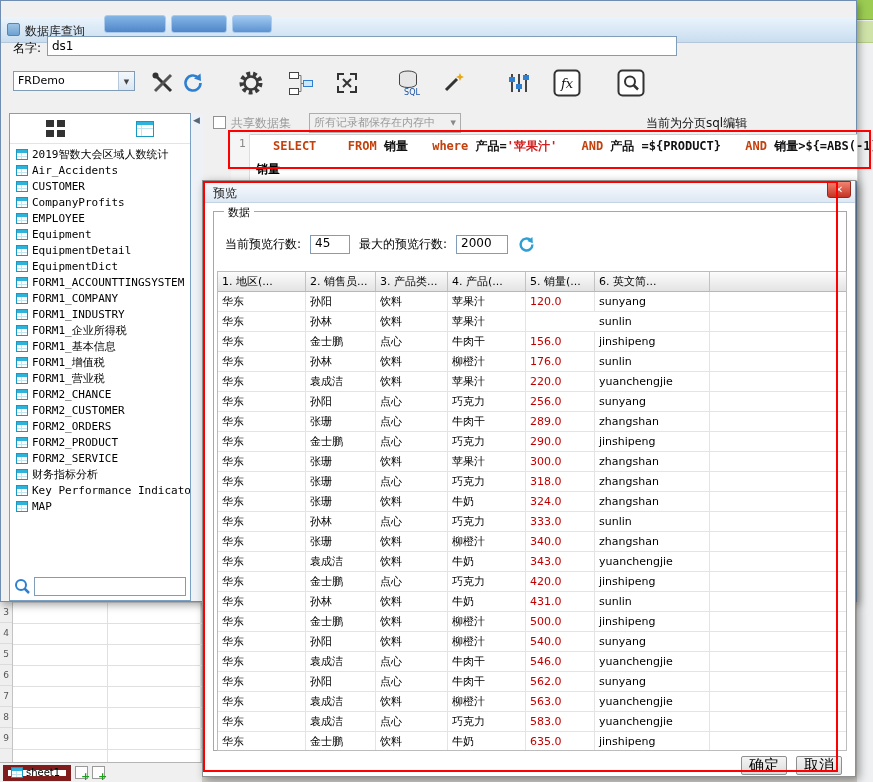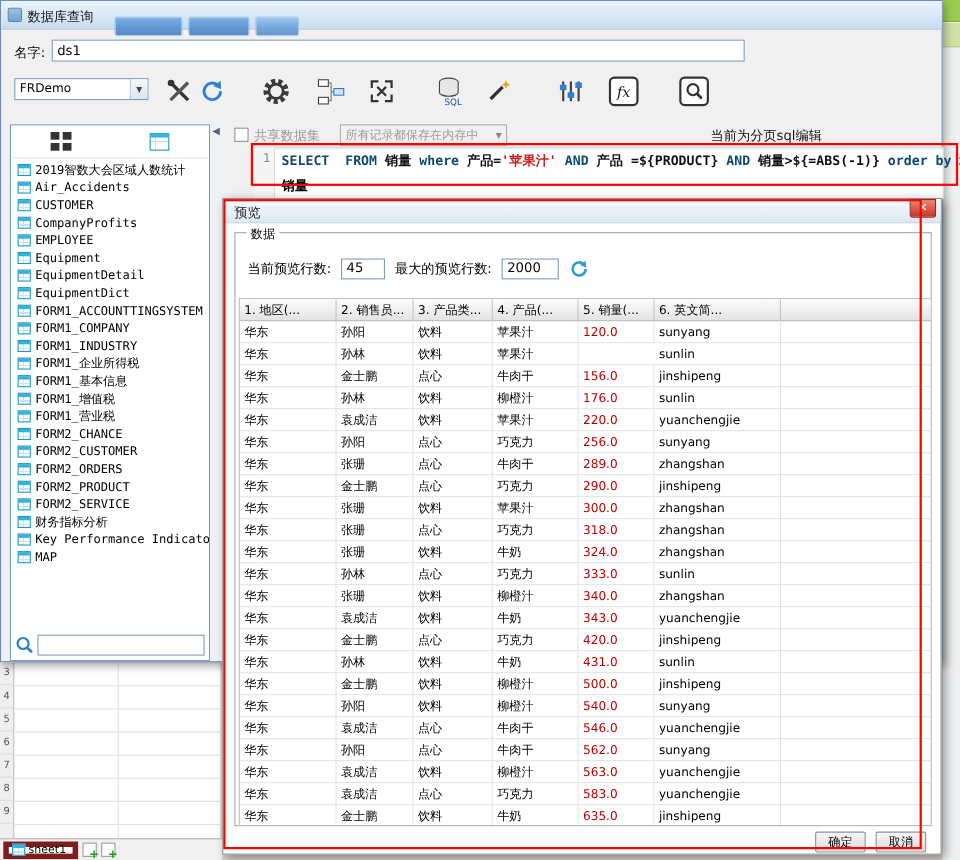--- a/index.html
+++ b/index.html
@@ -16,21 +16,21 @@
   .rownum { height:21px; line-height:21px; font-size:9px; color:#555; text-align:center; border-bottom:1px solid #dcdcdc; }
   .bg-hline { left:13px; width:189px; height:1px; background:#e0e0e0; }
   .bg-vline { top:602px; width:1px; height:160px; background:#e0e0e0; }
   #bg-tabbar { left:0; top:762px; width:202px; height:20px; background:#f0f0f0; border-top:1px solid #b5b5b5; display:flex; align-items:center; gap:4px; padding-left:3px; }
   #sheet-tab { display:flex; align-items:center; gap:3px; background:#fff; border:5px solid #7f1d1d; height:16px; padding:0 6px 0 3px; font-size:10px; }
   .mini-ico { width:13px; height:13px; border:1px solid #9a9a9a; background:#fdfdfd; position:relative; }
   .mini-ico::after { content:"+"; position:absolute; right:-3px; bottom:-5px; color:#1d9e1d; font-size:11px; font-weight:bold; }
 
   
   #main-dialog { left:0; top:0; width:857px; height:602px; background:#f0f0f0; border:1px solid #6f8db0; box-shadow:2px 3px 8px rgba(0,0,0,.35); }
-  #titlebar { left:0; top:0; width:855px; height:26px; background:linear-gradient(#eaf4fc,#c9ddf0); border-bottom:1px solid #b3c6da;padding-left:44px; }
+  #titlebar { left:0; top:16px; width:855px; height:26px; background:linear-gradient(#eaf4fc,#c9ddf0); border-bottom:1px solid #b3c6da;padding-left:44px; }
   #title-text { left:24px; top:6px; font-size:12px; color:#1a1a1a; }
   #title-ico { left:6px; top:6px; width:13px; height:13px; border:1px solid #5b84ad; border-radius:2px; background:linear-gradient(#9ec4e6,#6ea2d2); }
   .aero-frag { top:14px; height:18px; border-radius:3px; background:linear-gradient(#6aa6e0,#2f6fbe); opacity:.8; border:1px solid #9cc2e8; }
 
   #name-label { left:12px; top:39px; font-size:12px; }
   #name-input { left:46px; top:35px; width:630px; height:20px; background:#fff; border:1px solid #7f9db9; font-size:12px; line-height:18px; padding-left:4px; }
 
   #ds-combo { left:12px; top:70px; width:122px; height:20px; background:#fff; border:1px solid #7f9db9; font-size:11px; line-height:18px; padding-left:4px; }
   #ds-combo .arrow { position:absolute; right:0; top:0; width:16px; height:18px; background:linear-gradient(#f4f8fc,#d9e6f2); border-left:1px solid #b8c9da; text-align:center; }
   #ds-combo .arrow::after { content:"▼"; font-size:7px; color:#444; line-height:18px; }
@@ -63,21 +63,21 @@
   #share-label { left:230px; top:114px; font-size:12px; color:#9a9a9a; }
   #storage-dd { left:308px; top:112px; width:152px; height:20px; background:#f0f0f0; border:1px solid #adadad; font-size:11px; color:#9a9a9a; line-height:18px; padding-left:4px; }
   #storage-dd::after { content:"▼"; position:absolute; right:4px; top:0; font-size:7px; color:#888; line-height:18px; }
   #mode-hint { left:645px; top:114px; font-size:12px; color:#111; }
 
   
   #sql-editor { left:230px; top:133px; width:627px; height:47px; background:#fff; border:1px solid #d0d0d0; }
   #sql-gutter { left:230px; top:133px; width:19px; height:47px; background:#f5f5f5; border-right:1px solid #ddd; font-size:11px; color:#888; text-align:right; padding:3px 3px 0 0; }
   #sql-line1 { left:255px; top:137px; font-family:"DejaVu Sans Mono","Liberation Mono",monospace; font-size:12px; font-weight:bold; white-space:pre; }
   #sql-line2 { left:255px; top:160px; font-family:"DejaVu Sans Mono","Liberation Mono",monospace; font-size:12px; font-weight:bold; }
-  .tok-k { color:#0c4a6e; }
+  .tok-k { color:#c2410c;margin-left:17px; }
   .tok-s { color:#d02020; }
   .tok-p { color:#111; }
 
   
   #preview-dialog { left:202px; top:180px; width:654px; height:597px; background:#fff; border:1px solid #8e8f8f; box-shadow:3px 3px 9px rgba(0,0,0,.4); z-index:30; }
   #pv-titlebar { left:0; top:0; width:652px; height:22px; background:linear-gradient(#f8fbfe,#dde8f4); border-bottom:1px solid #c5d4e4; }
   #pv-title { position:absolute; left:10px; top:4px; font-size:12px; color:#222; }
   #pv-close { position:absolute; right:4px; top:0; width:24px; height:17px; background:linear-gradient(#f2836f,#c43425); border:1px solid #97261b; border-radius:0 0 3px 3px; color:#fff; font-size:10px; font-weight:bold; text-align:center; line-height:15px; cursor:pointer; }
   #pv-group { left:10px; top:30px; width:634px; height:540px; border:1px solid #a7a7a7; }
   #pv-group-label { position:absolute; left:10px; top:-7px; background:#fff; padding:0 4px; font-size:11px; }
@@ -87,21 +87,21 @@
   #pv-max-input { width:52px; }
 
   #pv-table { left:14px; top:90px; width:630px; height:480px; border:1px solid #bcbcbc; overflow:hidden; background:#fff; }
   .phead { display:flex; height:20px; background:linear-gradient(#fcfcfc,#e3e3e3); border-bottom:1px solid #b8b8b8;justify-content:center; }
   .phead .pc { border-right:1px solid #c2c2c2; font-size:11px; line-height:19px; padding-left:4px; overflow:hidden; white-space:nowrap; }
   .prow { display:flex; height:20px; border-bottom:1px solid #e4e4e4; }
   .prow .pc { border-right:1px solid #e4e4e4; font-size:11px; line-height:19px; padding-left:4px; overflow:hidden; white-space:nowrap; }
   .pc.num { color:#c00000; }
   .pc.fill { flex:1; border-right:none; }
 
-  .pv-btn { top:575px; width:46px; height:19px; background:linear-gradient(#f5f5f5,#dcdcdc); border:1px solid #8e8f8f; border-radius:2px; font-size:11px; text-align:center; line-height:17px; cursor:pointer; }
+  .pv-btn { top:575px; width:46px; height:19px; background:linear-gradient(#f5f5f5,#dcdcdc); border:1px solid #8e8f8f; border-radius:2px; font-size:15px; text-align:center; line-height:17px; cursor:pointer; }
   #pv-ok { left:538px; }
   #pv-cancel { left:593px; }
 
   
   #anno-sql { left:228px; top:130px; width:643px; height:39px; border:2px solid #ff0000; z-index:50; pointer-events:none; }
   #anno-preview { left:203px; top:181px; width:635px; height:591px; border:2px solid #ff0000; z-index:50; pointer-events:none; }
 </style>
 </head>
 <body>
 

